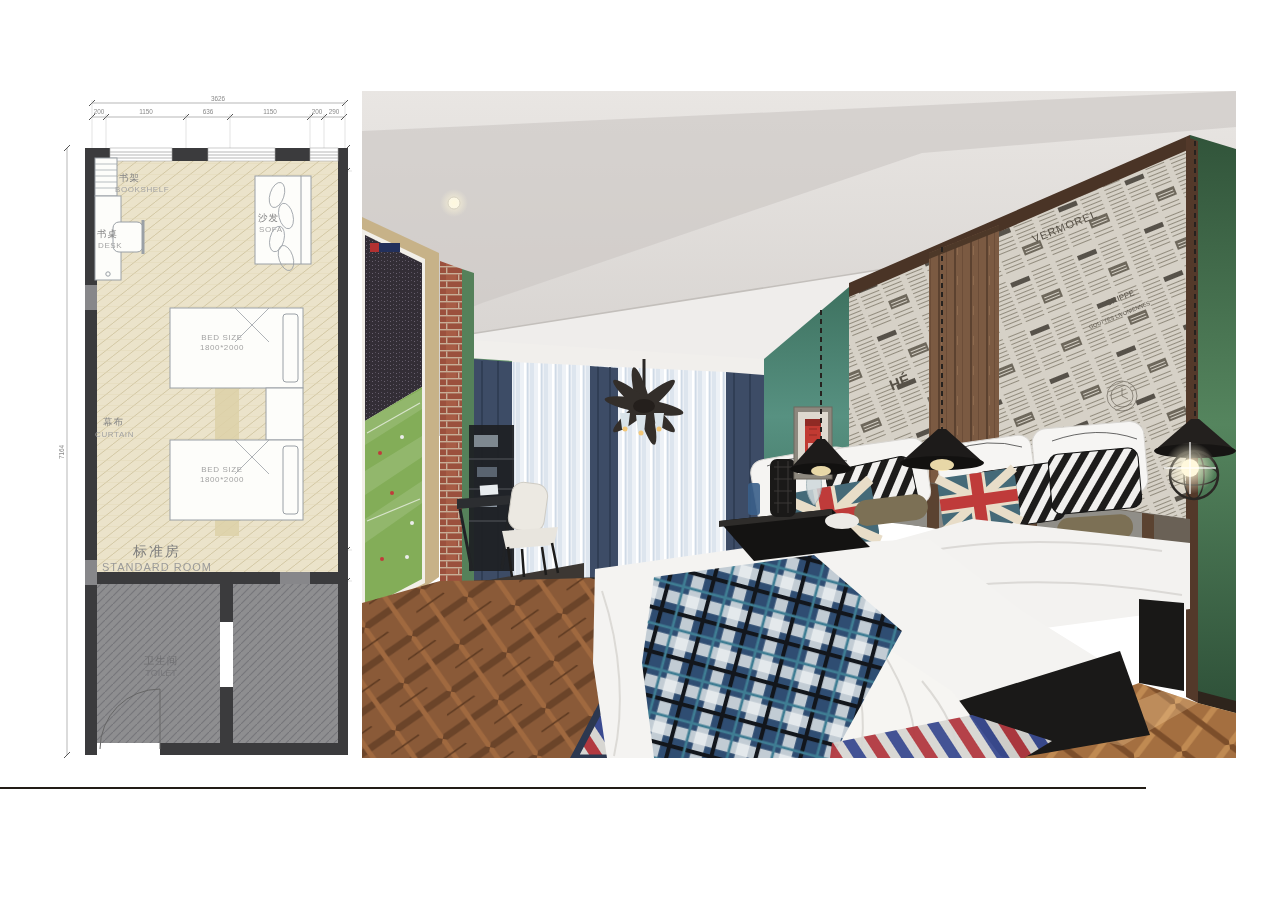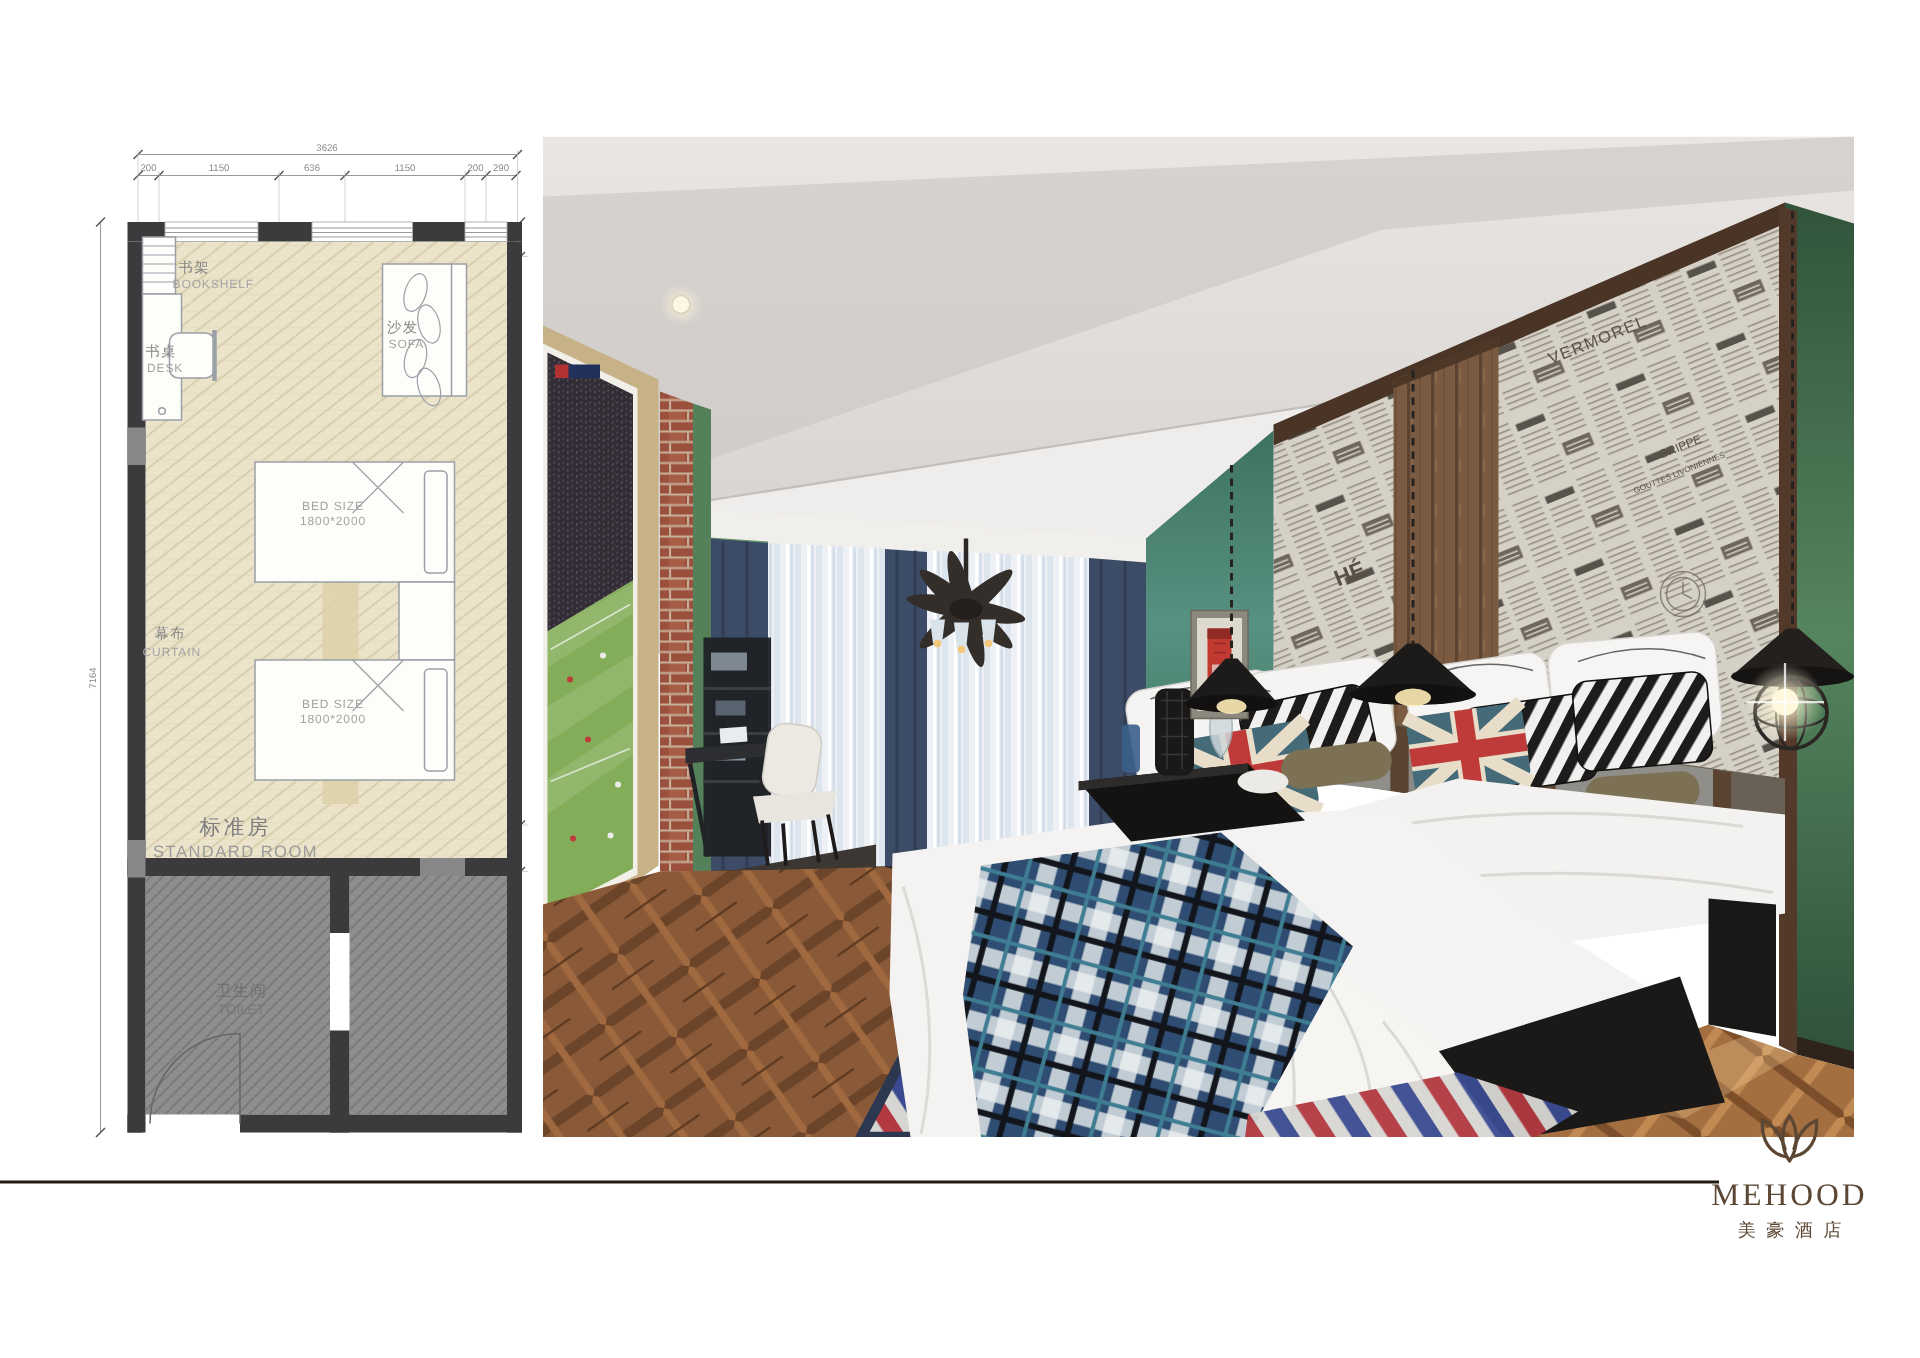--- a/index.html
+++ b/index.html
@@ -496,25 +496,14 @@
       <ellipse cx="832" cy="384" rx="24" ry="10" fill="none" stroke="#2a2724" stroke-width="1.5"></ellipse>
       <ellipse cx="832" cy="384" rx="10" ry="24" fill="none" stroke="#2a2724" stroke-width="1.5"></ellipse>
       <circle cx="828" cy="377" r="26" fill="url(#glowG)"></circle>
       <circle cx="828" cy="377" r="9" fill="#fff8dc"></circle>
       <path d="M802,377 h52 M828,351 v52" stroke="#ffffff" stroke-width="1.5" opacity=".8"></path>
     </g>
   </svg>
 
   <div class="abs footer-rule"></div>
 
-  <div class="abs brand">
-    <svg width="52" height="42" viewBox="0 0 52 42">
-      <g fill="none" stroke="#5b4733" stroke-width="2.2" stroke-linecap="round">
-        <path d="M26,38 C20,30 20,16 26,8 C32,16 32,30 26,38"></path>
-        <path d="M23,35 C13,33 7,24 8,11 C16,14 21,22 23,30"></path>
-        <path d="M29,35 C39,33 45,24 44,11 C36,14 31,22 29,30"></path>
-      </g>
-    </svg>
-    <div class="brand-name">MEHOOD</div>
-    <div class="brand-cn">美豪酒店</div>
-  </div>
 
 </div>
 
 </body></html>

